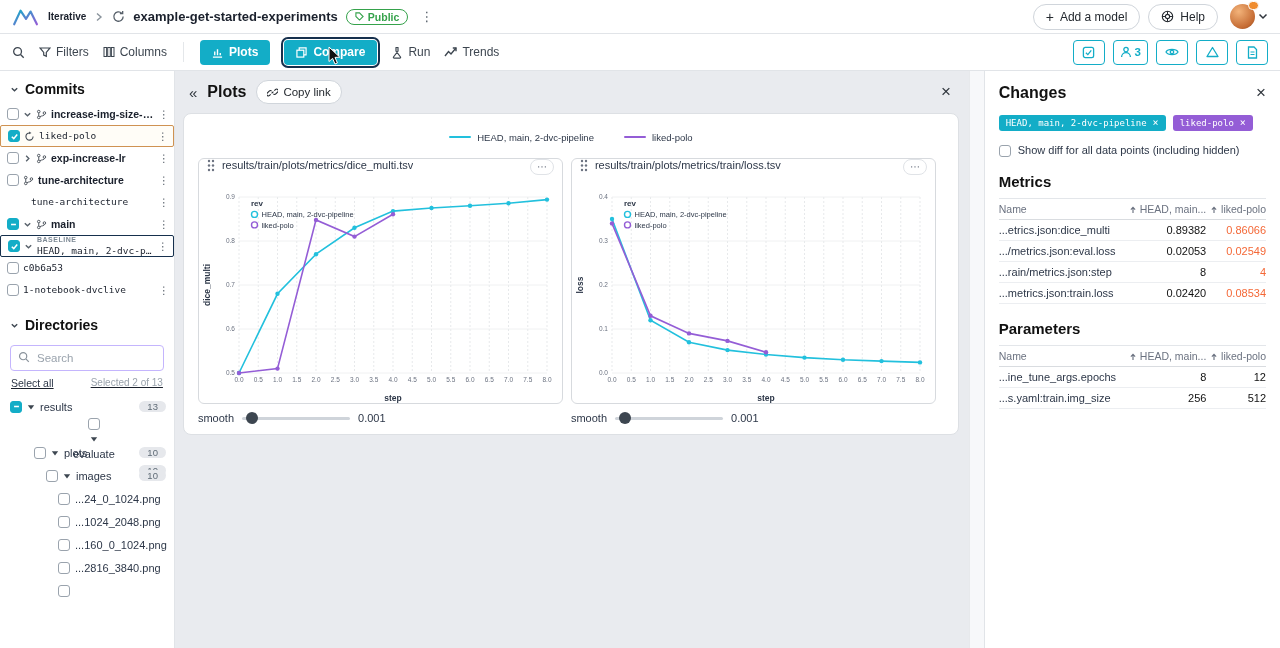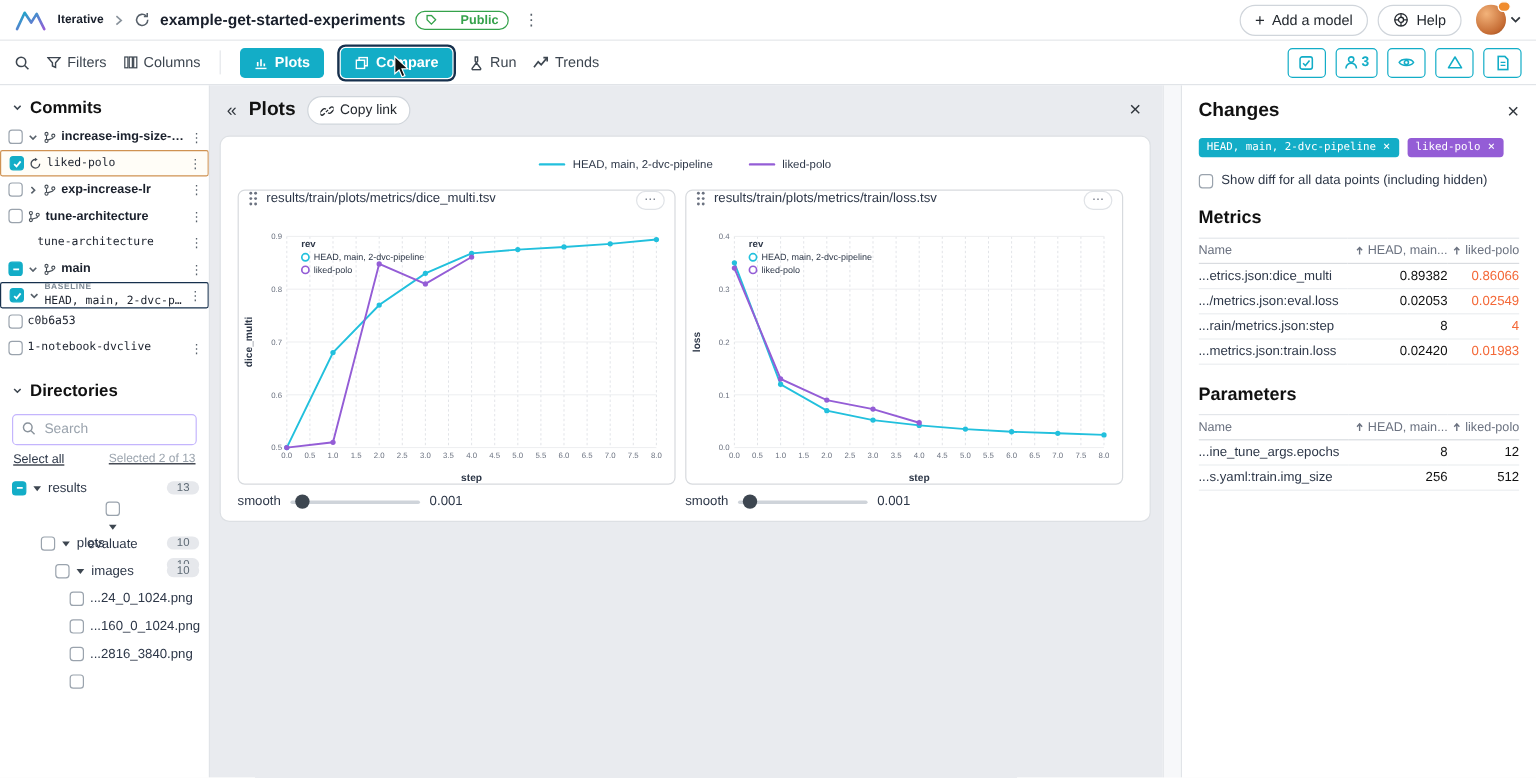--- a/index.html
+++ b/index.html
@@ -10,21 +10,21 @@
   *{box-sizing:border-box; margin:0; padding:0;}
   html,body{width:1280px;height:648px;overflow:hidden;font-family:"Liberation Sans",sans-serif;background:#fff;color:var(--txt);}
   .mono{font-family:"DejaVu Sans Mono",monospace;}
 
   
   .topbar{height:34px;display:flex;align-items:center;justify-content:space-between;padding:0 12px;border-bottom:1px solid var(--border);background:#fff;}
   .tb-left,.tb-right{display:flex;align-items:center;gap:8px;}
   .brand{font-size:10px;font-weight:bold;}
   .crumb-sep{color:#8a939c;font-size:13px;margin:0 1px;}
   .repo{font-size:13px;font-weight:bold;}
-  .public-badge{display:inline-flex;align-items:center;gap:20px;border:1px solid var(--public-green);color:var(--public-green);border-radius:10px;padding:1px 8px;font-size:10.5px;font-weight:bold;}
+  .public-badge{display:inline-flex;align-items:center;gap:4px;border:1px solid var(--public-green);color:var(--public-green);border-radius:10px;padding:1px 8px;font-size:10.5px;font-weight:bold;}
   .kebab-top{color:#57606a;font-size:13px;padding:0 4px;cursor:pointer;}
   .btn-outline{display:inline-flex;align-items:center;gap:6px;background:#fff;border:1px solid #d0d5db;border-radius:14px;height:26px;padding:0 12px;font-size:12px;color:#24292f;cursor:pointer;}
   .avatar-wrap{display:flex;align-items:center;gap:3px;margin-left:4px;}
   .avatar{width:25px;height:25px;border-radius:50%;background:radial-gradient(circle at 35% 30%,#f3b37a,#c46a32 70%,#7e3f17);position:relative;}
   .avatar-badge{position:absolute;top:-3px;right:-4px;width:11px;height:9px;background:#f08c2e;border-radius:5px;border:1px solid #fff;}
 
   
   .toolbar{height:37px;display:flex;align-items:center;gap:14px;padding:0 12px;border-bottom:1px solid var(--border);background:#fff;position:relative;}
   .tool-item{display:inline-flex;align-items:center;gap:5px;font-size:12px;color:#3d4650;cursor:pointer;}
   .tool-sep{width:1px;height:20px;background:#e4e7ea;margin:0 2px;}
@@ -462,20 +462,24 @@
             <svg class="caret" viewBox="0 0 8 8">
               <path d="M0.8 2.2 H7.2 L4 6.4 Z" fill="currentColor"></path>
             </svg>
           </span>
           <span style="white-space: nowrap;">images</span>
           <span class="count-badge">10</span>
         </div>
         <div class="tree-row" style="padding-left: 58px;">
           <span class="cb unchecked"></span>
           <span style="white-space: nowrap;">...24_0_1024.png</span>
+        </div>
+        <div class="tree-row" style="padding-left: 58px;">
+          <span class="cb unchecked"></span>
+          <span style="white-space: nowrap;">...1024_2048.png</span>
         </div>
         <div class="tree-row" style="padding-left: 58px;">
           <span class="cb unchecked"></span>
           <span style="white-space: nowrap;">...160_0_1024.png</span>
         </div>
         <div class="tree-row" style="padding-left: 58px;">
           <span class="cb unchecked"></span>
           <span style="white-space: nowrap;">...2816_3840.png</span>
         </div>
         <div class="tree-row" style="padding-left: 58px;">
@@ -743,21 +747,21 @@
             <td class="val changed">0.02549</td>
           </tr>
           <tr>
             <td>...rain/metrics.json:step</td>
             <td class="val">8</td>
             <td class="val changed">4</td>
           </tr>
           <tr>
             <td>...metrics.json:train.loss</td>
             <td class="val">0.02420</td>
-            <td class="val changed">0.01983</td>
+            <td class="val changed">0.08534</td>
           </tr>
         </tbody>
       </table>
 
     <div class="sec-title">Parameters</div>
     <table class="kv" id="params-table">
         <thead>
           <tr>
             <th>Name</th>
             <th class="val col-a"><svg class="harrow" viewBox="0 0 8 9">

